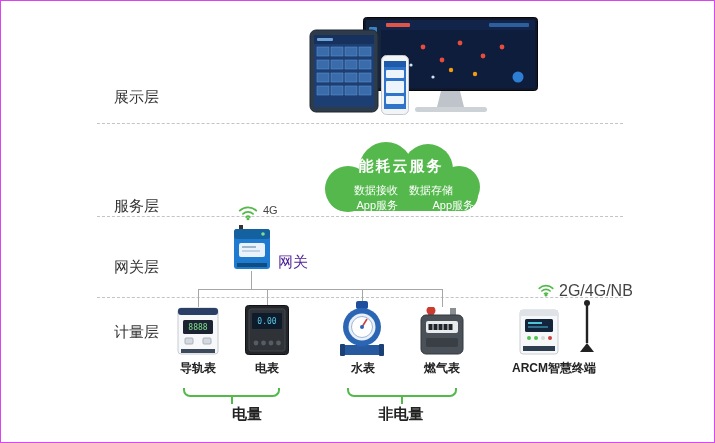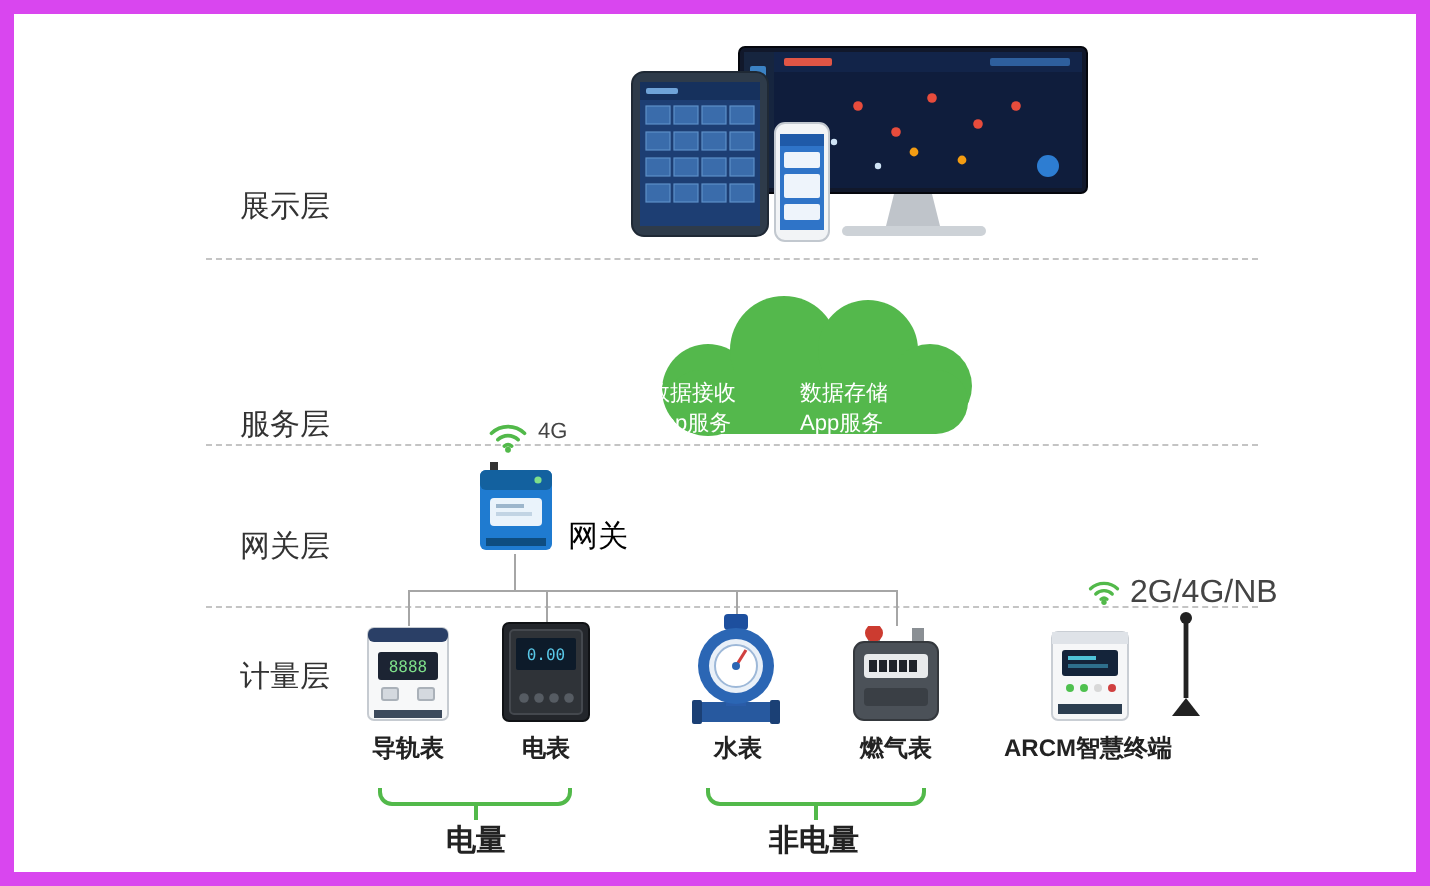--- a/index.html
+++ b/index.html
@@ -1,29 +1,29 @@
 <!DOCTYPE html>
 <html><head>
 <meta charset="utf-8">
 <style>
   * { margin:0; padding:0; box-sizing:border-box; }
   body { font-family:"Liberation Sans","DejaVu Sans",sans-serif; background:#ffffff; }
-  .canvas { position:relative; width:715px; height:443px; background:#ffffff; border:7px solid #d946ef; overflow:hidden; }
+  .canvas { position:relative; width:715px; height:443px; background:#ffffff; border:1px solid #d946ef; overflow:hidden; }
 
   .layer-label { position:absolute; left:113px; font-size:15px; color:#333; }
   .sep { position:absolute; left:96px; width:526px; height:0; border-top:1px dashed #c4c4c4; }
 
   .abs { position:absolute; }
 
   .cloud-title { position:absolute; left:305px; top:156px; width:190px; text-align:center;
                  color:#fff; font-size:15px; font-weight:700; letter-spacing:2px; }
-  .cloud-item { position:absolute; width:80px; text-align:left; color:#fff; font-size:11px; }
+  .cloud-item { position:absolute; width:80px; text-align:right; color:#fff; font-size:11px; }
 
   .wireless-label { position:absolute; font-size:11px; color:#444;text-align:center; }
-  .gw-label { position:absolute; left:277px; top:252px; font-size:15px; color:#000000; }
+  .gw-label { position:absolute; left:277px; top:252px; font-size:15px; color:#4c1d95; }
 
   .line { position:absolute; background:#a6a6a6; }
 
   .dev-label { position:absolute; top:359px; transform:translateX(-50%); font-size:12px;
                font-weight:600; color:#222; white-space:nowrap; }
 
   .bracket { position:absolute; top:387px; height:9px;
              border-left:2px solid #52b94a; border-right:2px solid #52b94a;
              border-bottom:2px solid #52b94a; border-radius:0 0 7px 7px; }
   .bracket-tick { position:absolute; top:396px; width:2px; height:7px; background:#52b94a; }
@@ -104,22 +104,23 @@
 
   <svg class="abs" style="left:305px;top:136px" width="190" height="80" viewBox="0 0 190 80">
     <g fill="#54b84c">
       <circle cx="42" cy="52" r="23"></circle>
       <circle cx="80" cy="32" r="27"></circle>
       <circle cx="122" cy="32" r="25"></circle>
       <circle cx="153" cy="50" r="21"></circle>
       <rect x="22" y="42" width="150" height="32" rx="16"></rect>
     </g>
   </svg>
+  <div class="cloud-title">能耗云服务</div>
   <div class="cloud-item" style="left:317px;top:182px">数据接收</div>
-  <div class="cloud-item" style="left:393px;top:182px">数据存储</div>
+  <div class="cloud-item" style="left:372px;top:182px">数据存储</div>
   <div class="cloud-item" style="left:317px;top:197px">App服务</div>
   <div class="cloud-item" style="left:393px;top:197px">App服务</div>
 
   <svg class="abs" style="left:236px;top:202px" width="22" height="18" viewBox="0 0 24 19">
     <g fill="none" stroke="#52b94a" stroke-width="2" stroke-linecap="round">
       <path d="M3 8 a 13 13 0 0 1 18 0"></path>
       <path d="M6.5 11.5 a 8 8 0 0 1 11 0"></path>
       <path d="M10 15 a 3.2 3.2 0 0 1 4 0"></path>
     </g>
     <circle cx="12" cy="17" r="1.6" fill="#52b94a"></circle>
@@ -221,23 +222,23 @@
       <path d="M10 15 a 3.2 3.2 0 0 1 4 0"></path>
     </g>
     <circle cx="12" cy="17" r="1.8" fill="#52b94a"></circle>
   </svg>
   <div class="wireless-label" style="left:558px;top:281px;font-size:16px">2G/4G/NB</div>
 
   <div class="dev-label" style="left:197px">导轨表</div>
   <div class="dev-label" style="left:266px">电表</div>
   <div class="dev-label" style="left:362px">水表</div>
   <div class="dev-label" style="left:441px">燃气表</div>
-  <div class="dev-label" style="left:537px">ARCM智慧终端</div>
+  <div class="dev-label" style="left:553px">ARCM智慧终端</div>
 
   <div class="bracket" style="left:182px;width:97px"></div>
   <div class="bracket-tick" style="left:230px"></div>
-  <div class="group-label" style="left:231px">电量</div>
+  <div class="group-label" style="left:246px">电量</div>
 
   <div class="bracket" style="left:346px;width:110px"></div>
   <div class="bracket-tick" style="left:400px"></div>
   <div class="group-label" style="left:400px">非电量</div>
 
 </div>
 
 </body></html>

